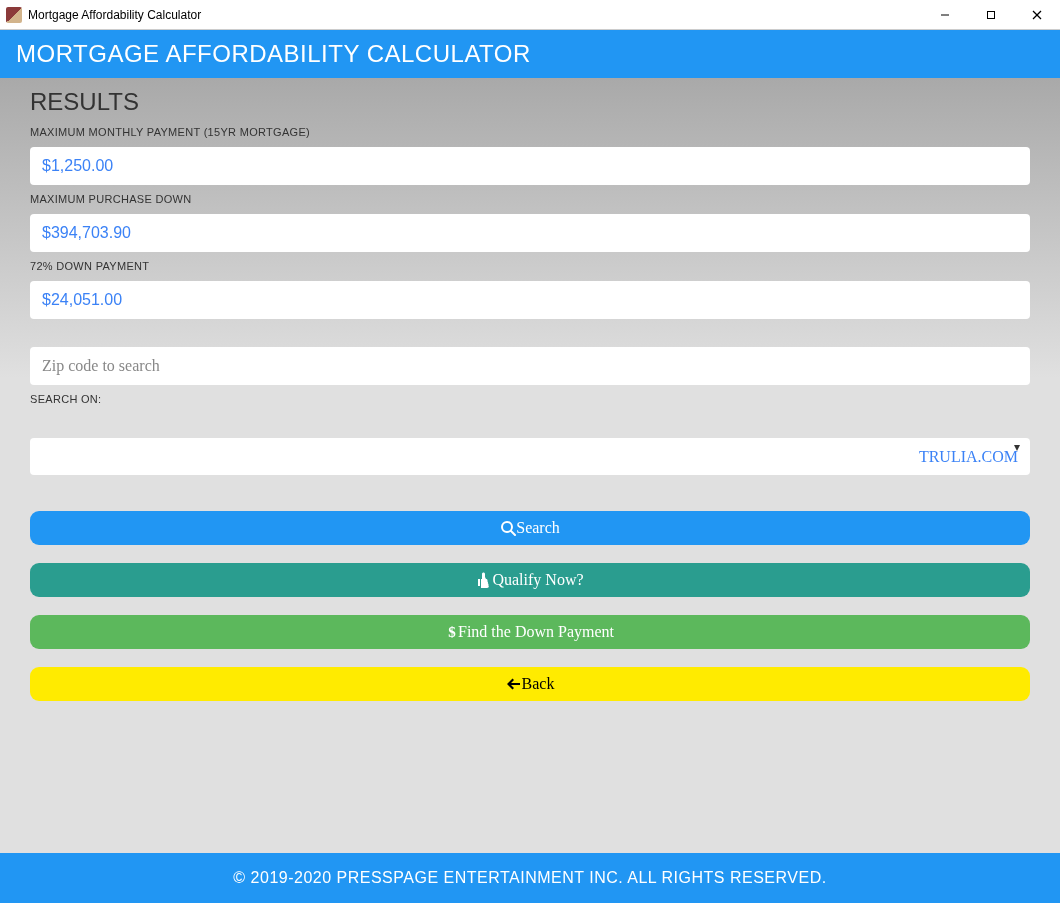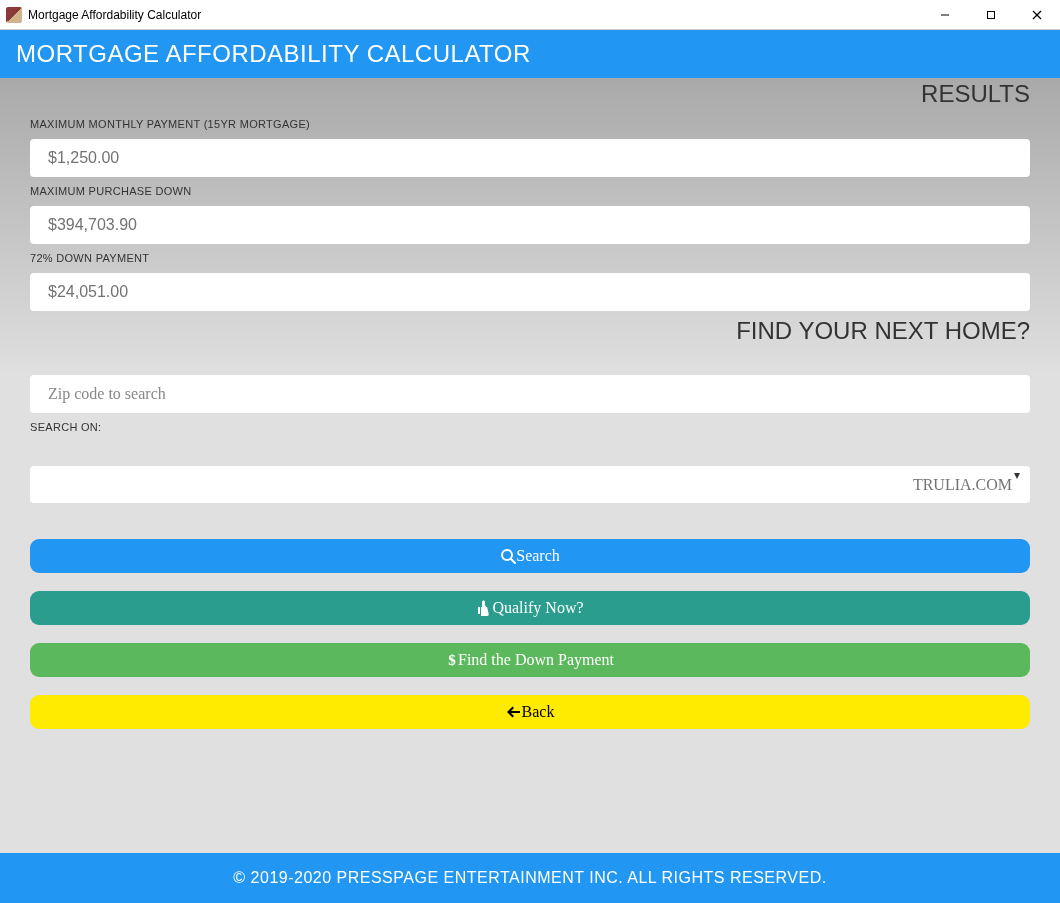--- a/index.html
+++ b/index.html
@@ -49,40 +49,40 @@
   font-weight:400;
   letter-spacing:0.5px;
 }
 .content-wrap {
   flex:1;
   background: linear-gradient(#a9a9a9 0px, #e0e0e0 300px, #e0e0e0 100%);
   padding: 0 30px;
   overflow:auto;
 }
 .section-title {
-  text-align:right;
+  text-align:left;
   font-size:24px;
   color:#333;
-  padding:2px 0 6px 0;
+  padding:10px 0 6px 0;
   font-weight:400;
 }
 .label {
   font-size:11px;
   color:#333;
   padding:4px 0 9px 0;
   letter-spacing:0.3px;
 }
 .field {
   width:100%;
   background:#fff;
   border:none;
   border-radius:4px;
-  padding:10px 18px;
+  padding:10px 12px;
   font-size:16px;
-  color:#737373;
+  color:#3b82f6;
   margin-bottom:4px;
 }
 .field.readonly { cursor:default; }
 input.field, select.field {
   font-family:Liberation Serif, serif;
   outline:none;
   margin-top:24px;
 }
 input.field::placeholder { color:#888; }
 select.field {
@@ -170,21 +170,20 @@
 
   <div class="label">MAXIMUM MONTHLY PAYMENT (15YR MORTGAGE)</div>
   <div class="field readonly">$1,250.00</div>
 
   <div class="label">MAXIMUM PURCHASE DOWN</div>
   <div class="field readonly">$394,703.90</div>
 
   <div class="label">72% DOWN PAYMENT</div>
   <div class="field readonly">$24,051.00</div>
 
-  <div class="section-title">FIND YOUR NEXT HOME?</div>
 
   <input type="text" class="field" placeholder="Zip code to search" style="">
 
   <div class="label">SEARCH ON:</div>
   <div class="select-wrap">
     <select class="field">
       <option>TRULIA.COM</option>
     </select>
   </div>
 

